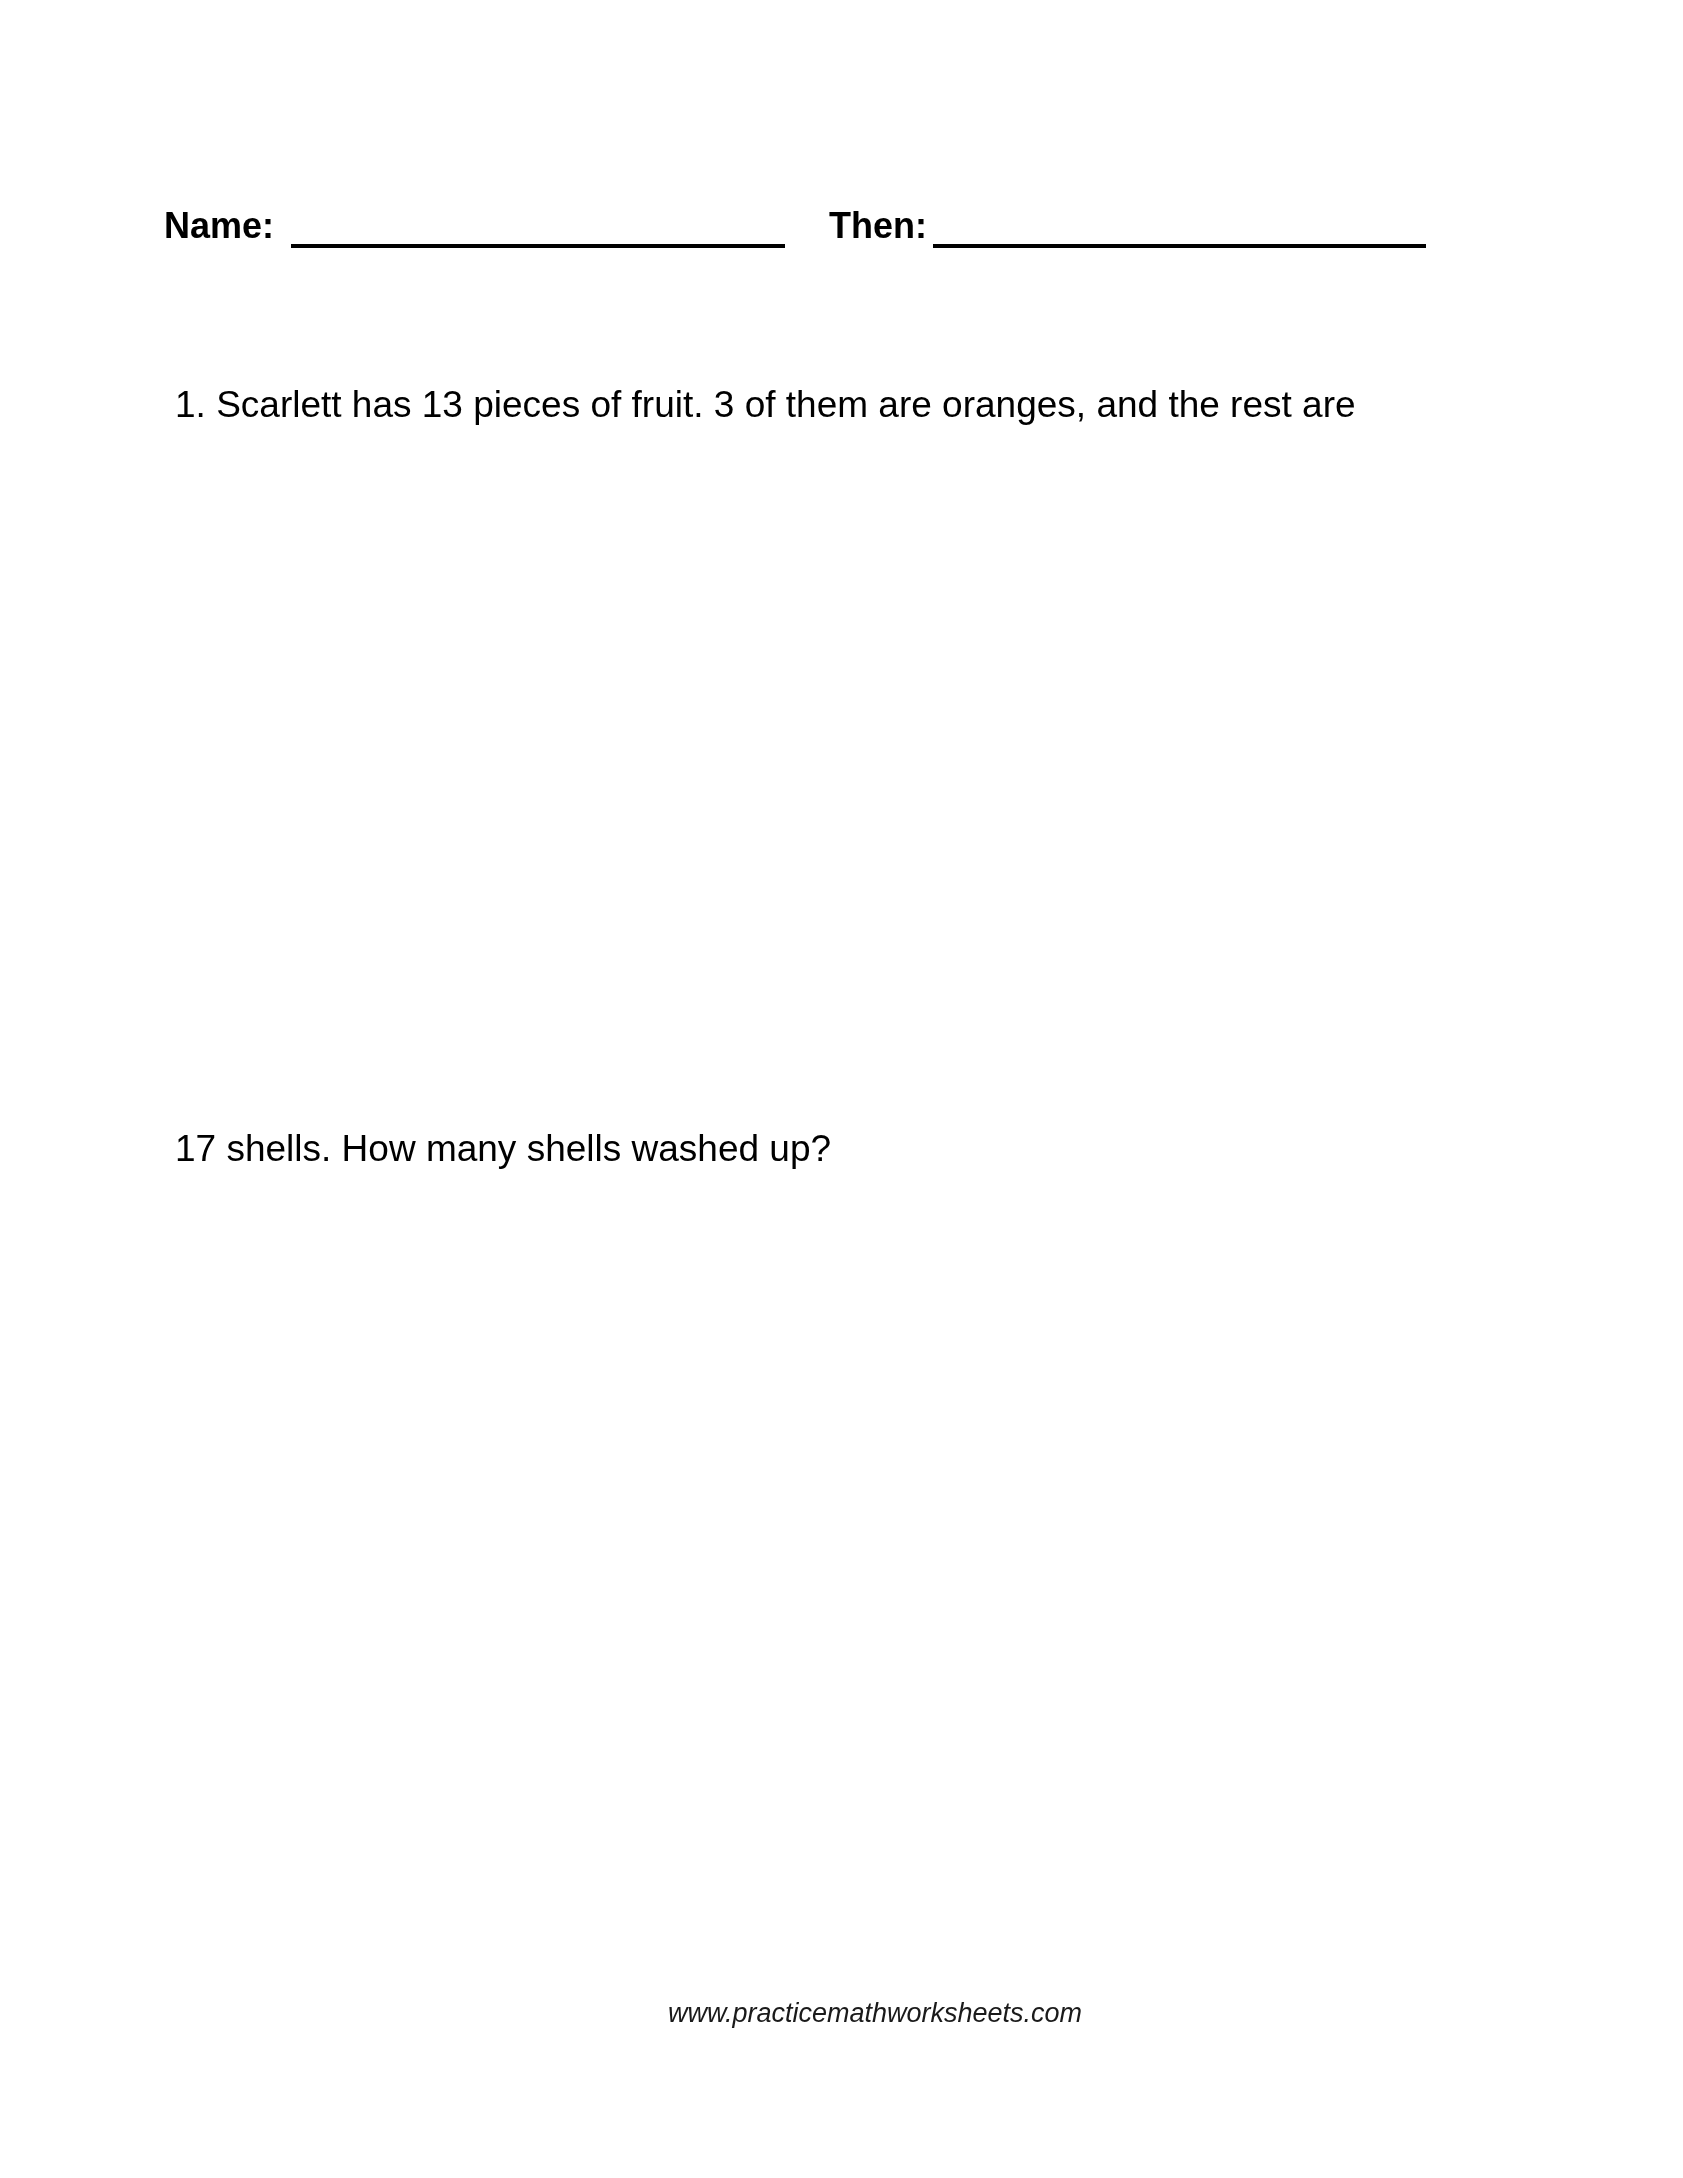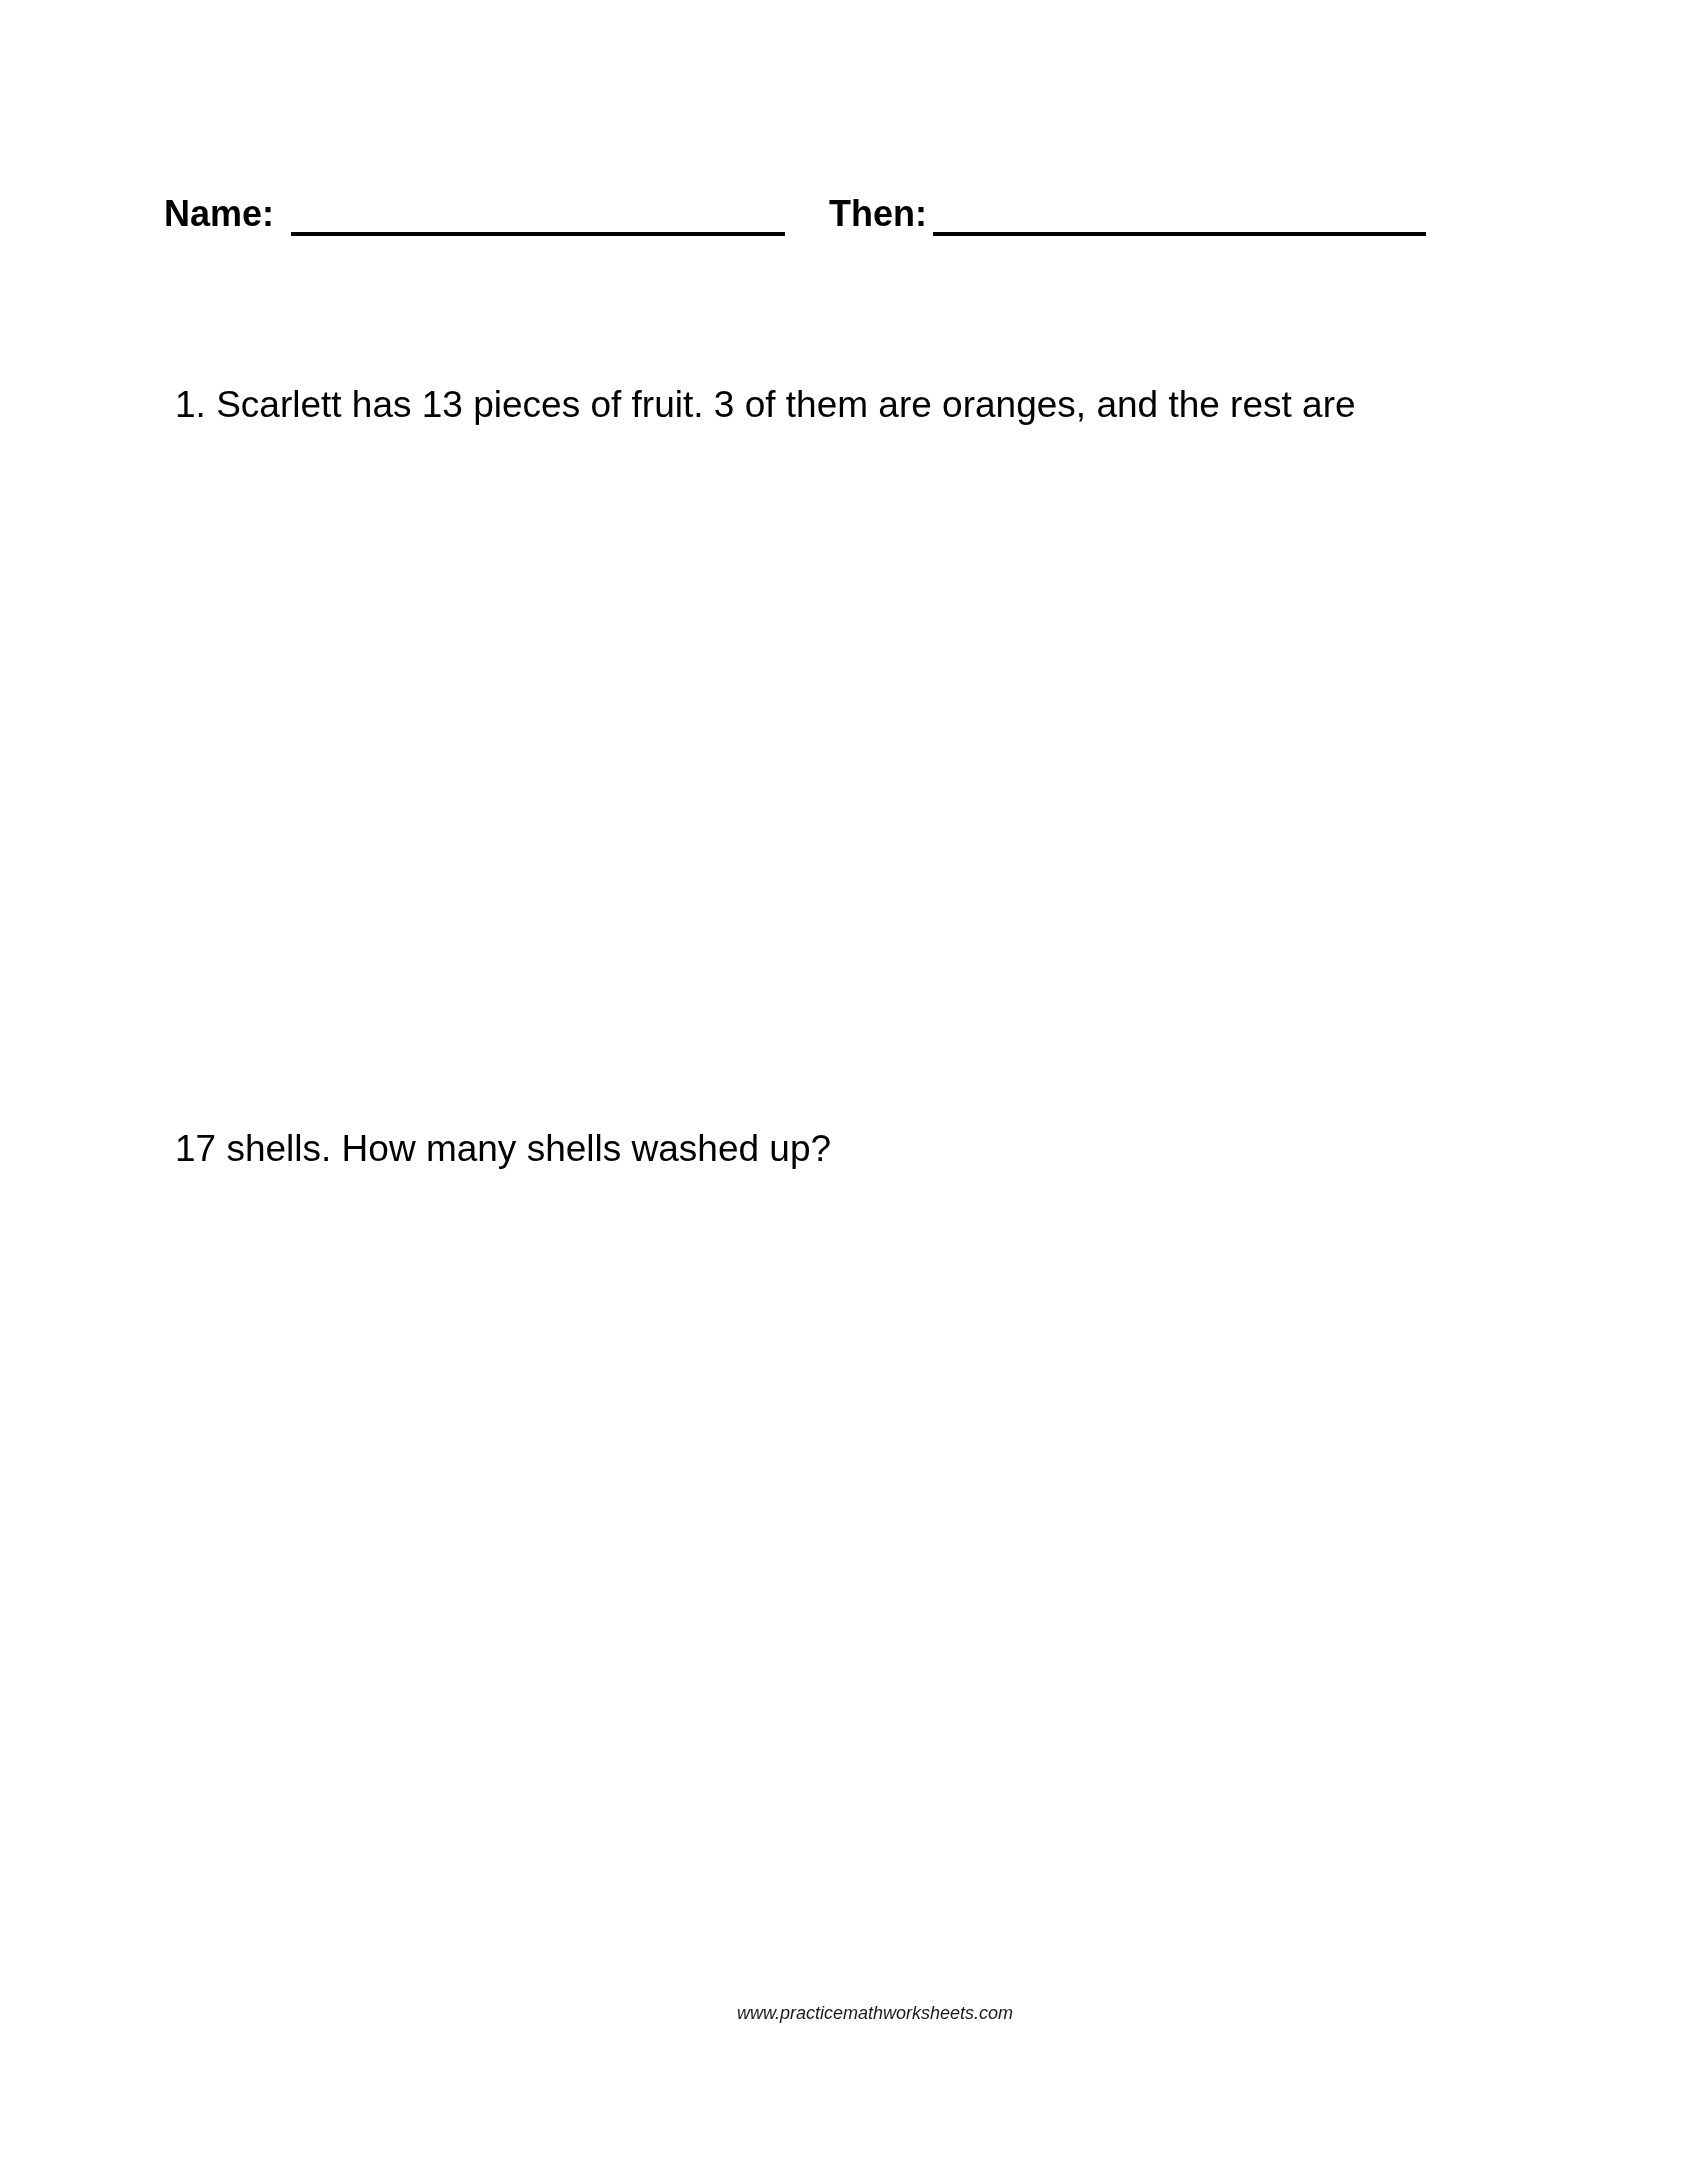--- a/index.html
+++ b/index.html
@@ -11,21 +11,21 @@
       width: 1683px;
       height: 2178px;
       position: relative;
       overflow: hidden;
       font-family: "Liberation Sans", sans-serif;
       color: #000000;
     }
     .header-row {
       position: absolute;
       left: 164px;
-      top: 192px;
+      top: 204px;
       height: 50px;
       width: 1287px;
     }
     .field-label {
       position: absolute;
       top: 0;
       font-weight: bold;
       font-size: 36px;
       line-height: 44px;
       white-space: nowrap;
@@ -48,21 +48,21 @@
     .question .q-line {
       display: block;
     }
     .footer {
       position: absolute;
       left: 0;
       width: 1683px;
       top: 1998px;
       text-align: center;
       font-style: italic;
-      font-size: 18px;
+      font-size: 27px;
       line-height: 30px;
       color: #1a1a1a;
       padding-left: 67px;
       box-sizing: border-box;
     }
   </style>
 </head>
 <body>
 
 <div class="header-row">

